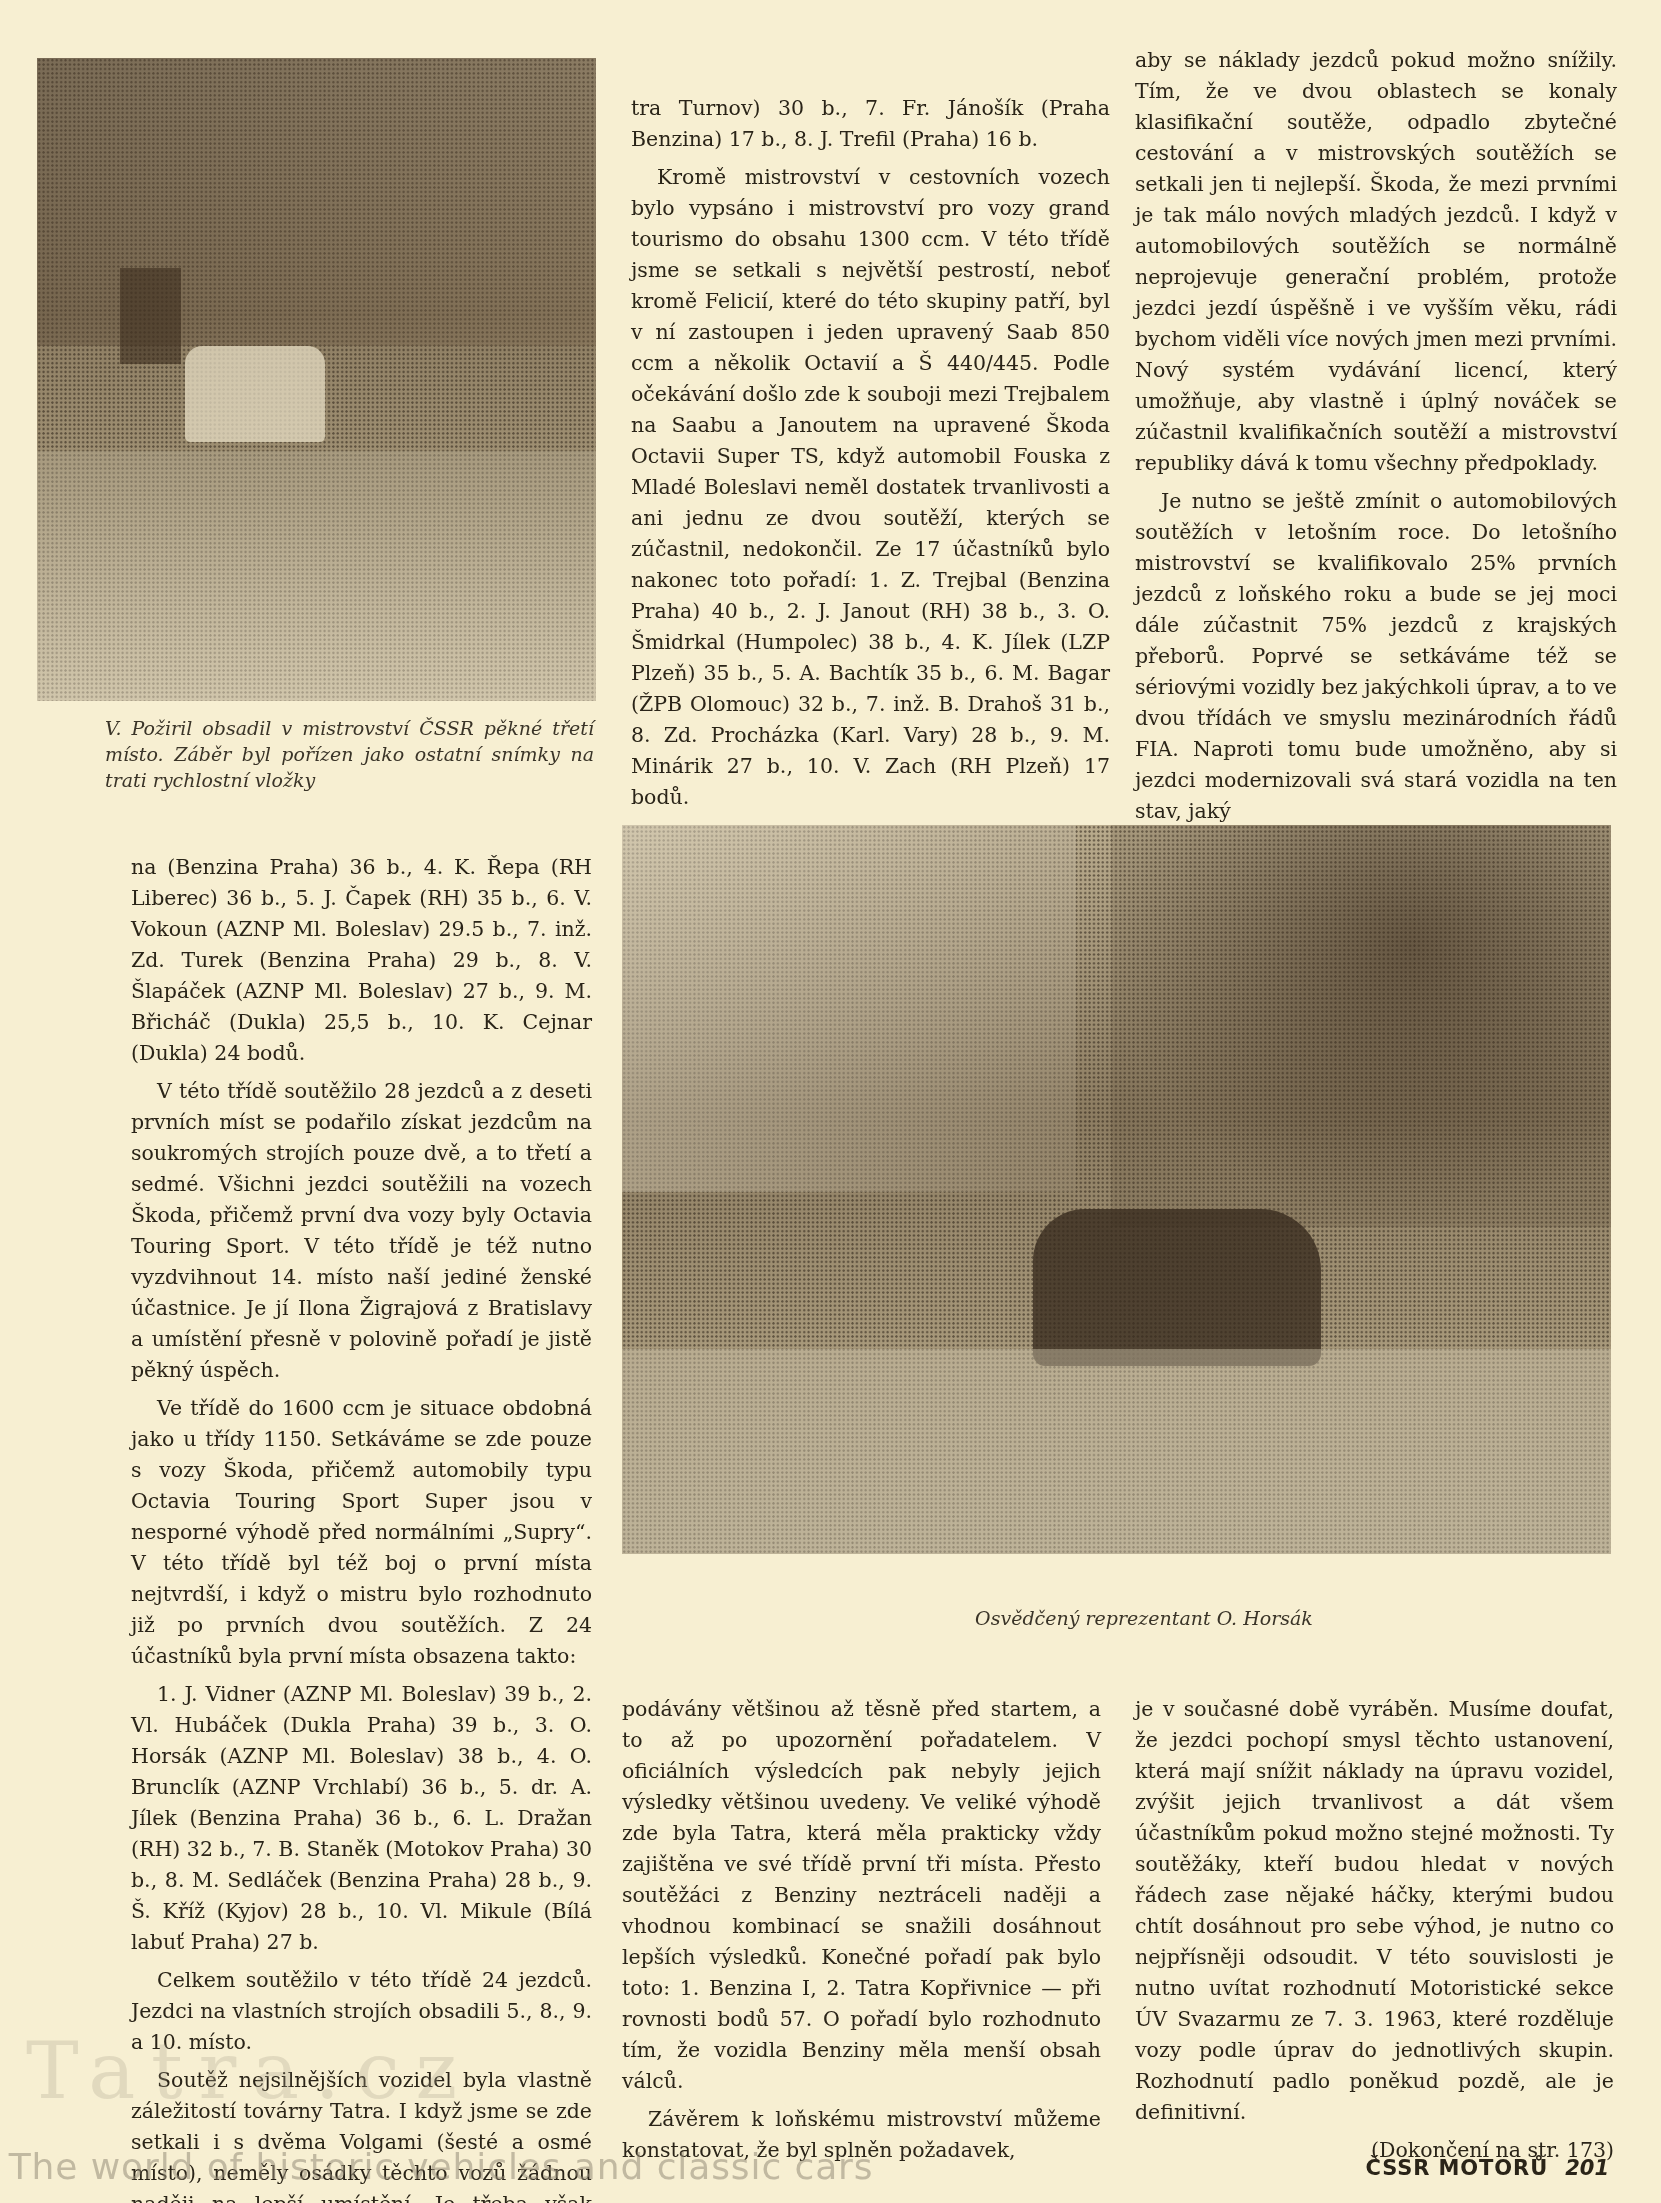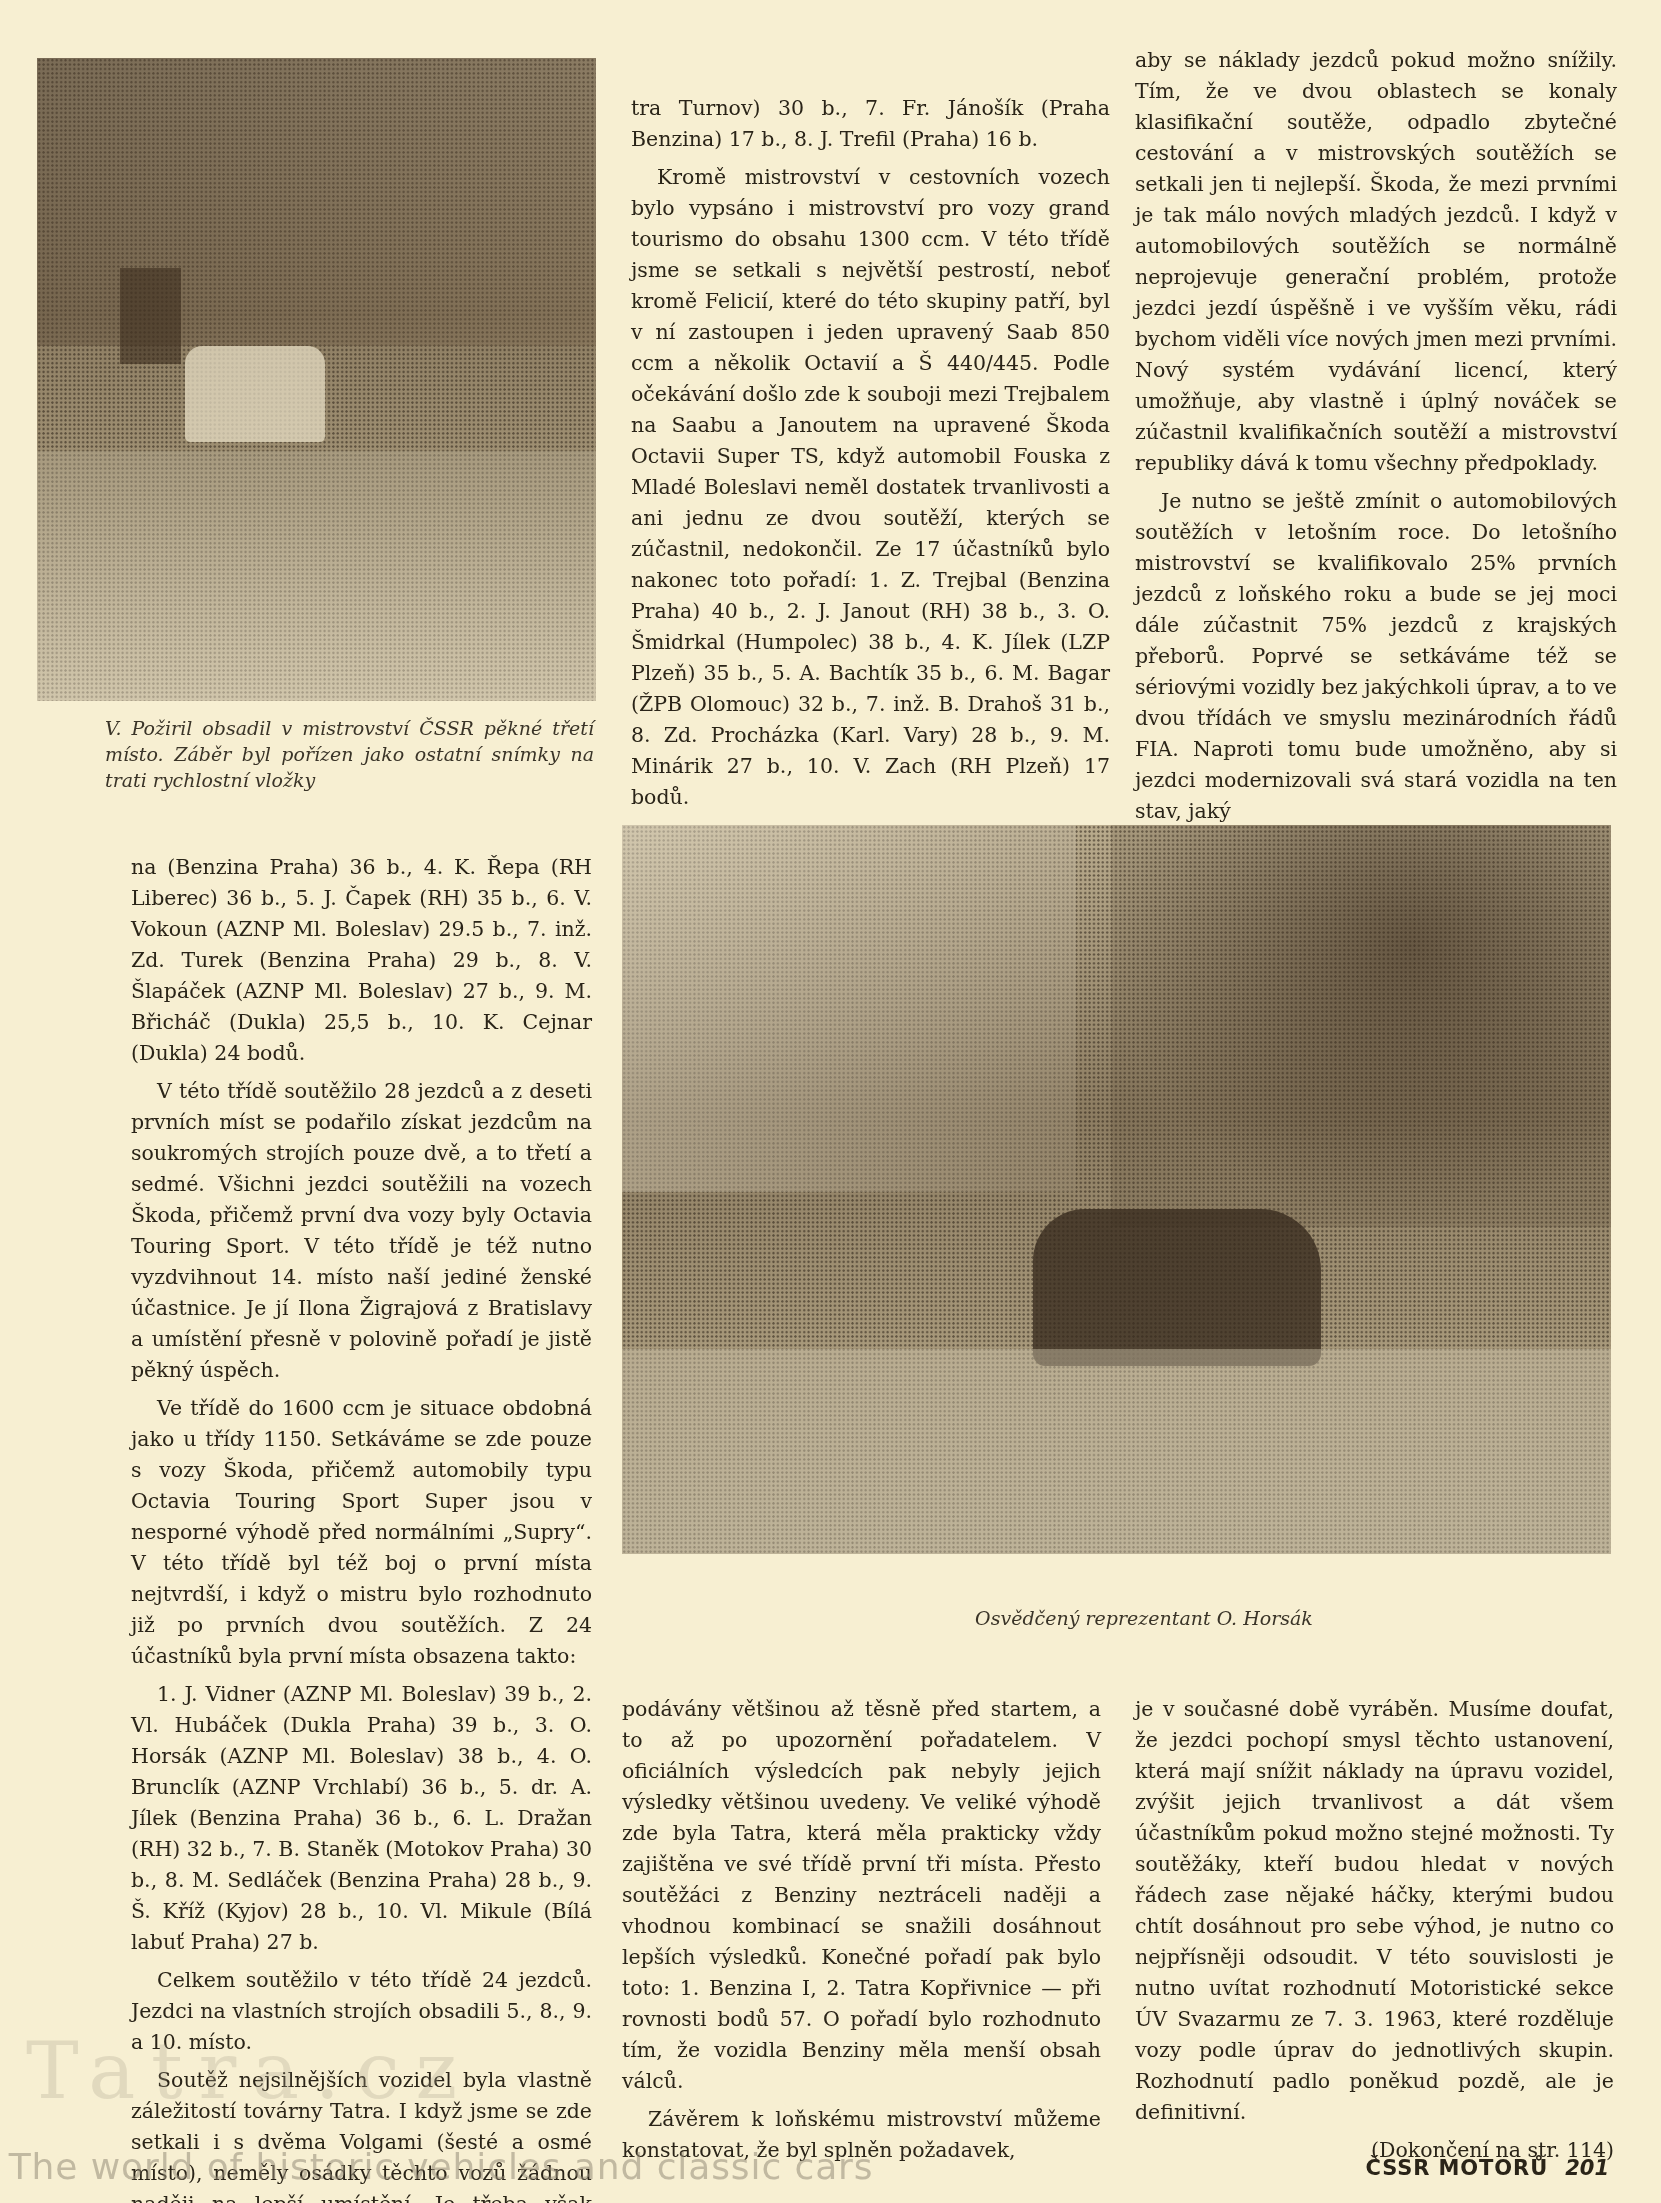--- a/index.html
+++ b/index.html
@@ -92,21 +92,21 @@
   <p>Soutěž nejsilnějších vozidel byla vlastně záležitostí továrny Tatra. I když jsme se zde setkali i s dvěma Volgami (šesté a osmé místo), neměly osádky těchto vozů žádnou naději na lepší umístění. Je třeba však ohodnotit nadšení a snahu, s jakou jejich jezdci své automobily připravují. Z devíti účastníků bylo pořadí prvních toto: 1. A. Mark 40 b., 2. J. Fac 38 b., 3. A. Veřmiřovský 37 b., 4. M. Hrubý 34 b. (všichni Tatra Kopřivnice), 5. Zd. Kec (AMK Havířov) 34 b., 6. J. Kosek (Diop-</p>
 </div>
 
 <div class="col" style="left:622px; top:1694px; width:479px;">
   <p class="noindent">podávány většinou až těsně před startem, a to až po upozornění pořadatelem. V oficiálních výsledcích pak nebyly jejich výsledky většinou uvedeny. Ve veliké výhodě zde byla Tatra, která měla prakticky vždy zajištěna ve své třídě první tři místa. Přesto soutěžáci z Benziny neztráceli naději a vhodnou kombinací se snažili dosáhnout lepších výsledků. Konečné pořadí pak bylo toto: 1. Benzina I, 2. Tatra Kopřivnice — při rovnosti bodů 57. O pořadí bylo rozhodnuto tím, že vozidla Benziny měla menší obsah válců.</p>
   <p>Závěrem k loňskému mistrovství můžeme konstatovat, že byl splněn požadavek,</p>
 </div>
 
 <div class="col" style="left:1135px; top:1694px; width:479px;">
   <p class="noindent">je v současné době vyráběn. Musíme doufat, že jezdci pochopí smysl těchto ustanovení, která mají snížit náklady na úpravu vozidel, zvýšit jejich trvanlivost a dát všem účastníkům pokud možno stejné možnosti. Ty soutěžáky, kteří budou hledat v nových řádech zase nějaké háčky, kterými budou chtít dosáhnout pro sebe výhod, je nutno co nejpřísněji odsoudit. V této souvislosti je nutno uvítat rozhodnutí Motoristické sekce ÚV Svazarmu ze 7. 3. 1963, které rozděluje vozy podle úprav do jednotlivých skupin. Rozhodnutí padlo poněkud pozdě, ale je definitivní.</p>
-  <p style="text-align:right;">(Dokončení na str. 114)</p>
+  <p style="text-align:right;">(Dokončení na str. 173)</p>
 </div>
 
 <div class="logo-watermark">Tatra.cz</div>
 <div class="footer-watermark">The world of historic vehicles and classic cars</div>
 <div class="page-footer">
   <span class="mag">ČSSR MOTORŮ</span>
   <span class="num">201</span>
 </div>
 
 

